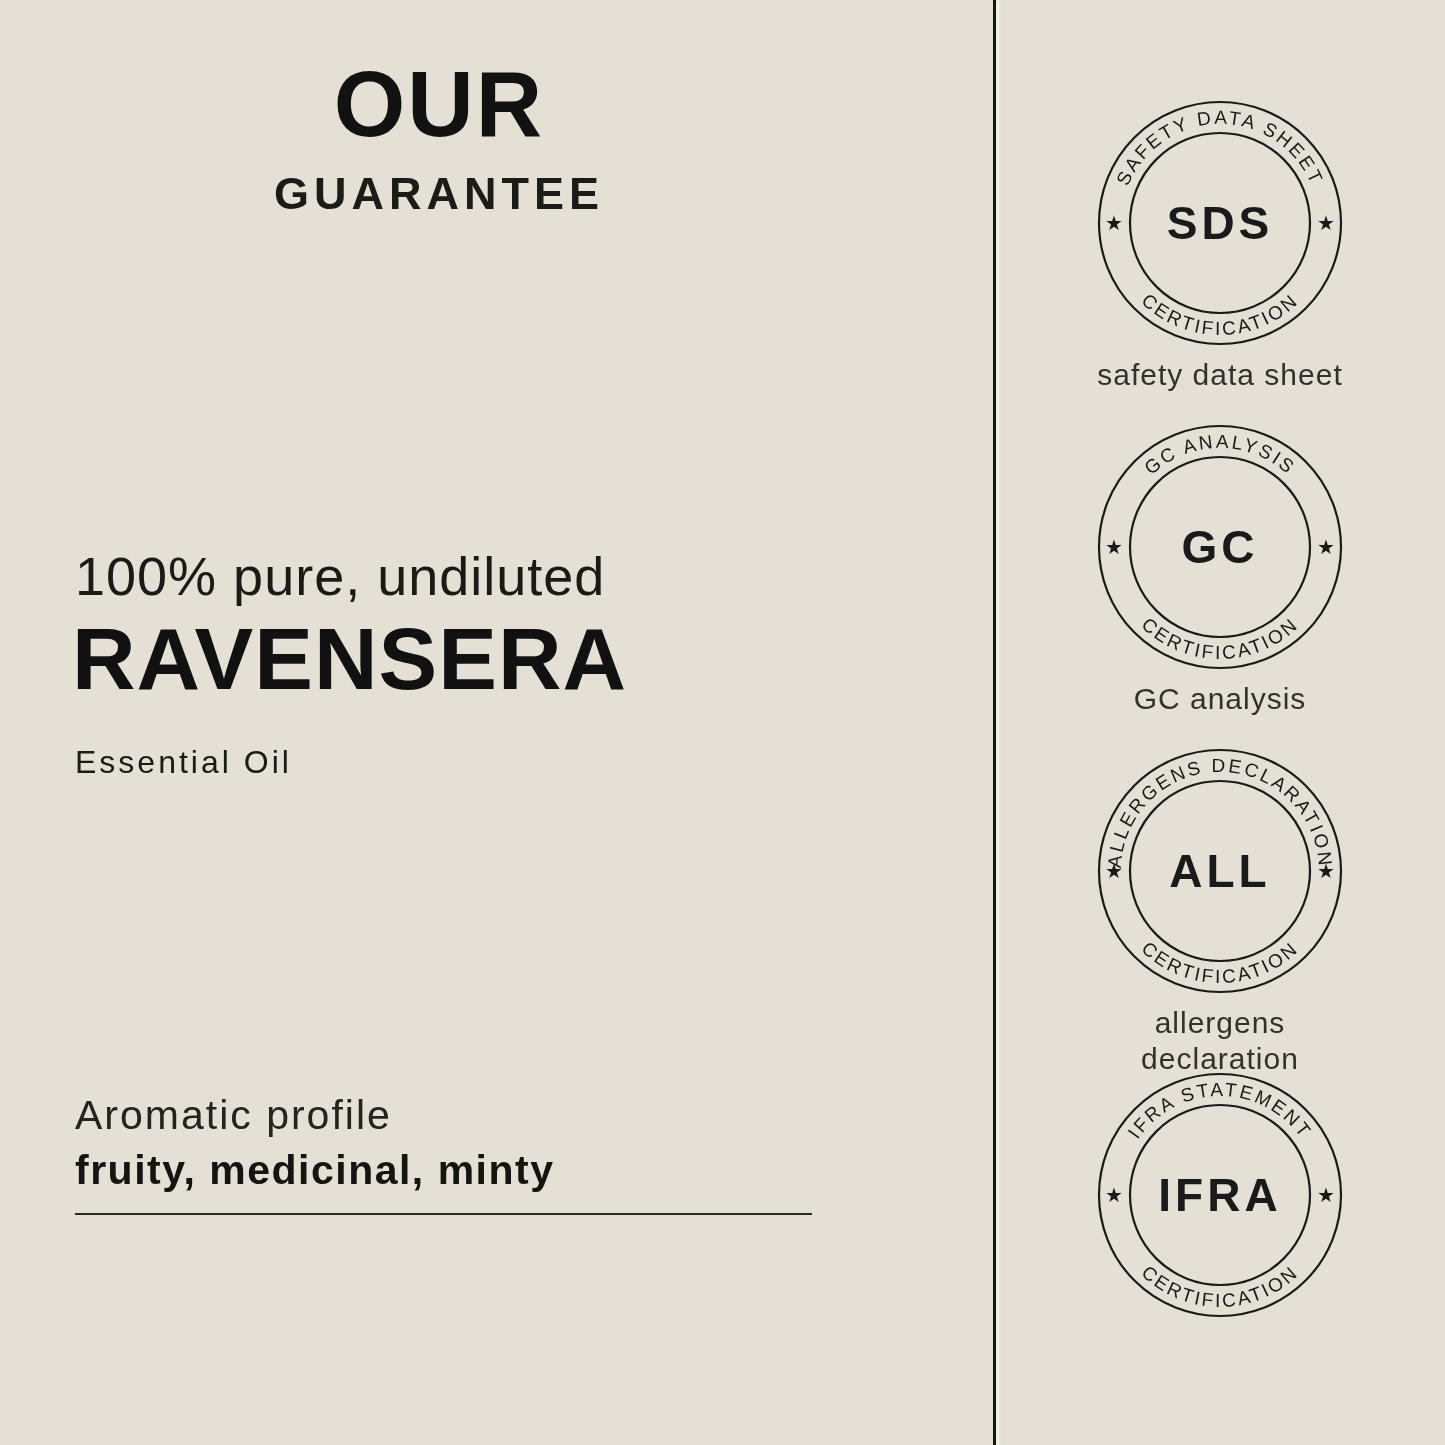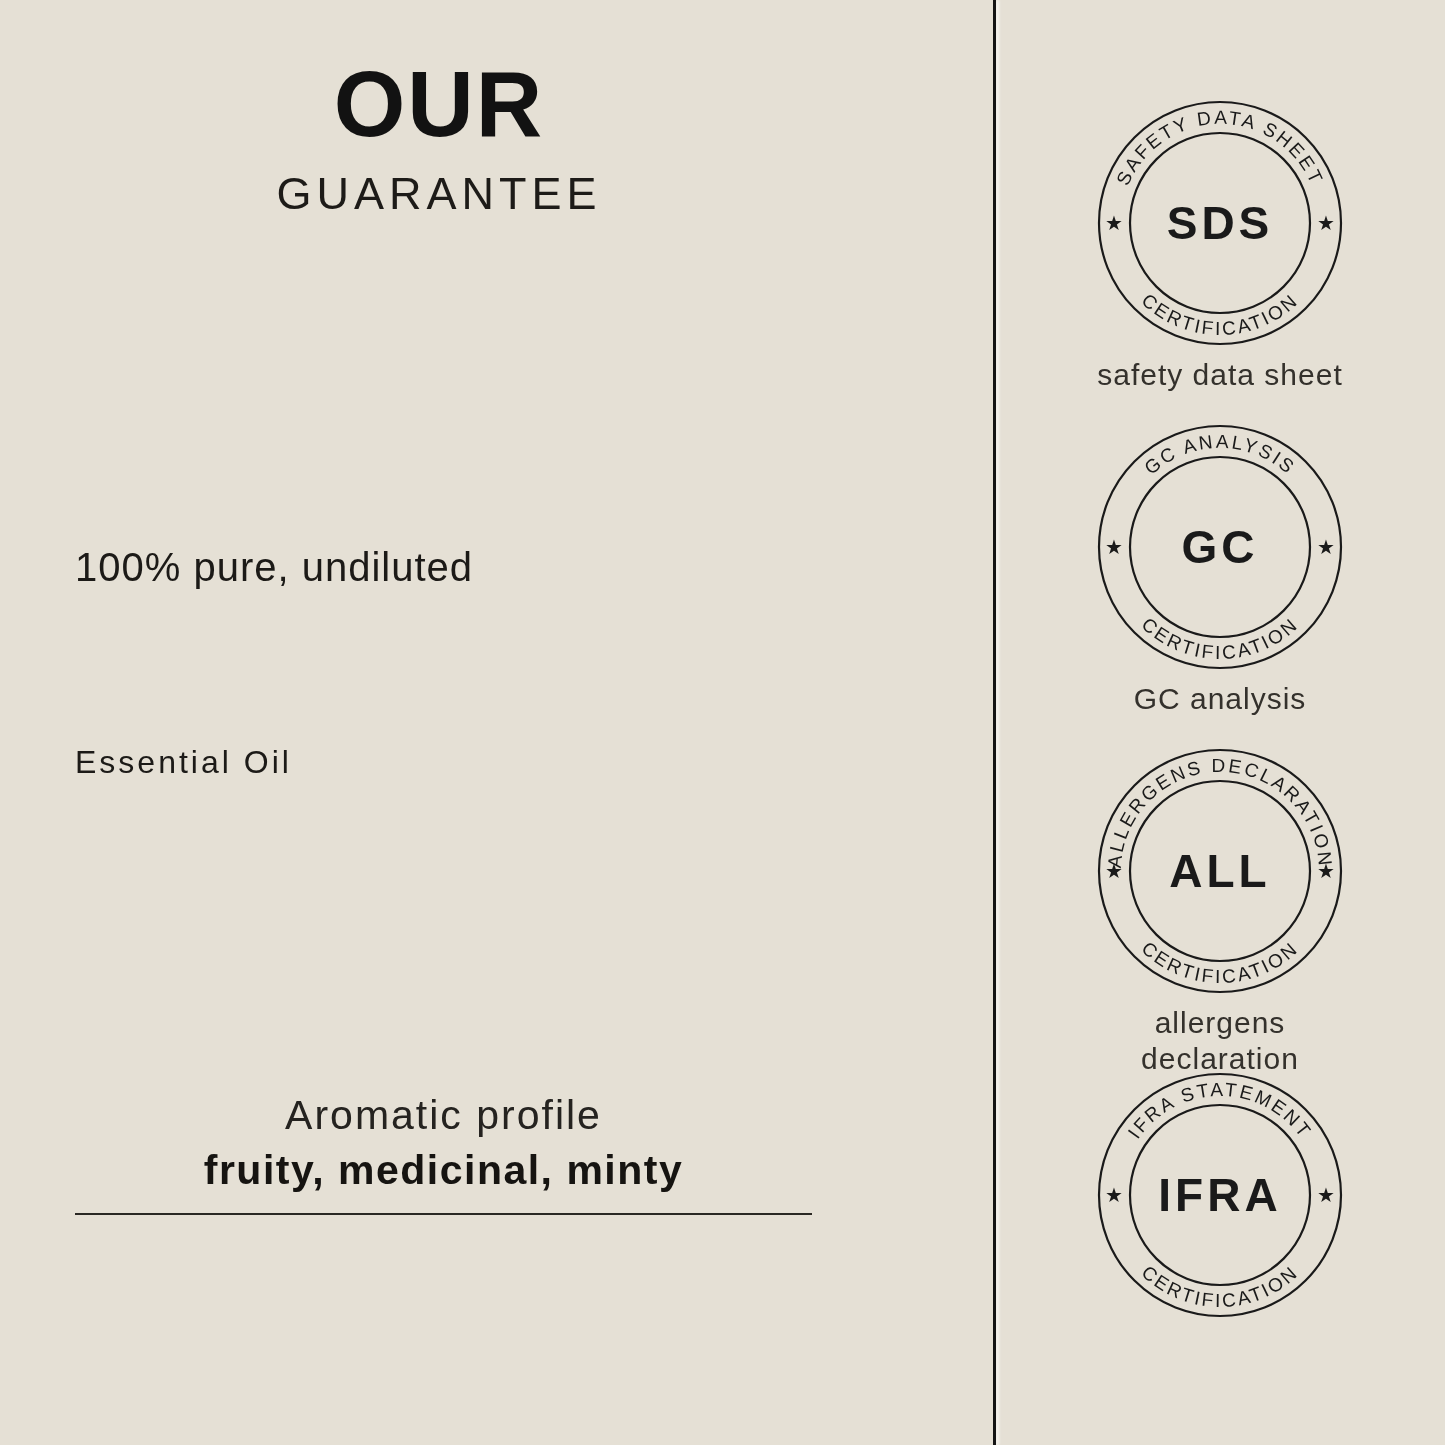--- a/index.html
+++ b/index.html
@@ -4,29 +4,29 @@
 <style>
   html,body{margin:0;padding:0;background:#cfcabf;}
   .canvas{
     position:relative;width:1445px;height:1445px;overflow:hidden;
     background:#e5e0d5;
     font-family:"Liberation Sans",sans-serif;color:#1c1a17;
   }
   
   .heading{position:absolute;top:58px;left:0;width:878px;text-align:center;}
   .heading-main{font-size:92px;font-weight:700;letter-spacing:2px;line-height:1;color:#121212;}
-  .heading-sub{font-size:45px;font-weight:400;letter-spacing:5px;margin-top:18px;color:#1d1b18;}
+  .heading-sub{font-size:45px;font-weight:700;letter-spacing:5px;margin-top:18px;color:#1d1b18;}
 
-  .purity{position:absolute;left:75px;top:545px;font-size:40px;font-weight:400;letter-spacing:1px;}
+  .purity{position:absolute;left:75px;top:545px;font-size:54px;font-weight:400;letter-spacing:1px;}
   .product-name{position:absolute;left:72px;top:608px;font-size:88px;font-weight:700;letter-spacing:1px;color:#111111;}
   .product-type{position:absolute;left:75px;top:744px;font-size:32px;font-weight:400;letter-spacing:3px;}
 
   .detail{position:absolute;left:75px;width:737px;}
   .detail-1{top:920px;}
-  .detail-2{top:1088px;text-align:center;}
+  .detail-2{top:1088px;}
   .detail-label{font-size:41px;font-weight:400;letter-spacing:2px;line-height:1.35;color:#252320;}
   .detail-value{font-size:41px;font-weight:700;letter-spacing:1.5px;line-height:1.35;color:#161411;}
   .detail-rule{margin-top:14px;height:0;border:0;border-top:2px solid #2a2823;}
 
   
   .divider{position:absolute;left:993px;top:0;width:3px;height:1445px;background:#151515;
            box-shadow:3px 0 3px rgba(255,255,255,0.75);}
 
   
   .badge-block{position:absolute;left:1090px;width:260px;text-align:center;}
@@ -44,20 +44,21 @@
 <body>
 
 <div class="canvas">
 
   <div class="heading">
     <div class="heading-main">OUR</div>
     <div class="heading-sub">GUARANTEE</div>
   </div>
 
   <div class="purity">100% pure, undiluted</div>
+  <div class="product-name">RAVENSERA</div>
   <div class="product-type">Essential Oil</div>
 
 
   <div class="detail detail-2">
     <div class="detail-label">Aromatic profile</div>
     <div class="detail-value">fruity, medicinal, minty</div>
     <div class="detail-rule"></div>
   </div>
 
   <div class="divider"></div>

